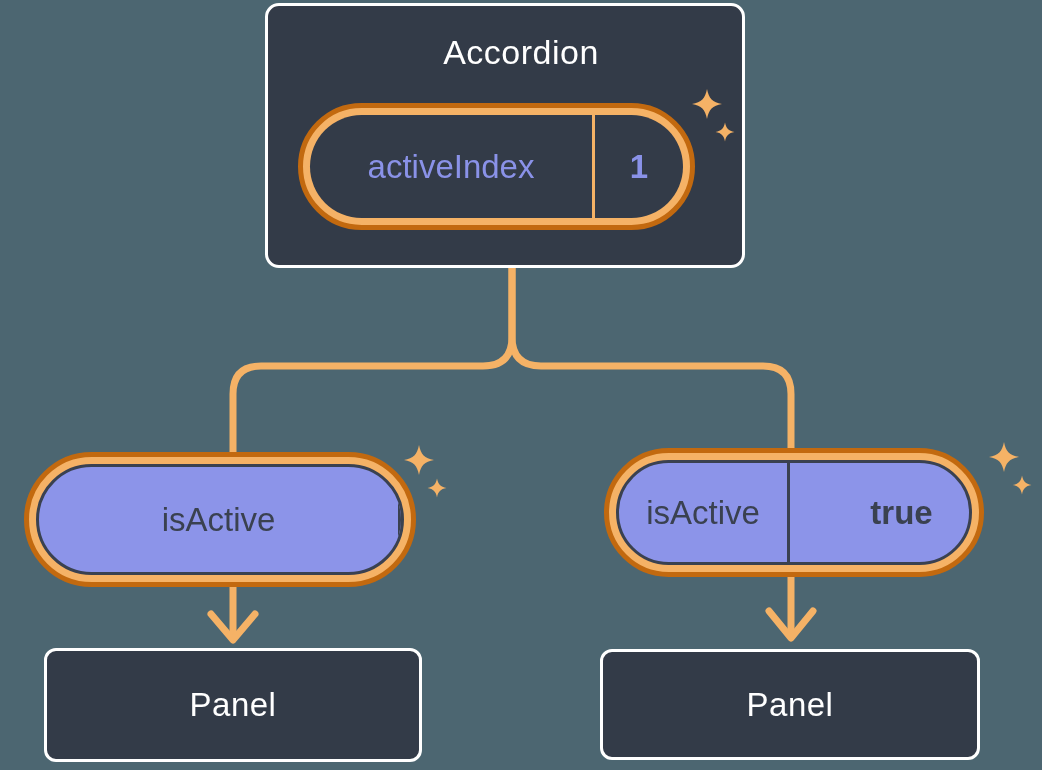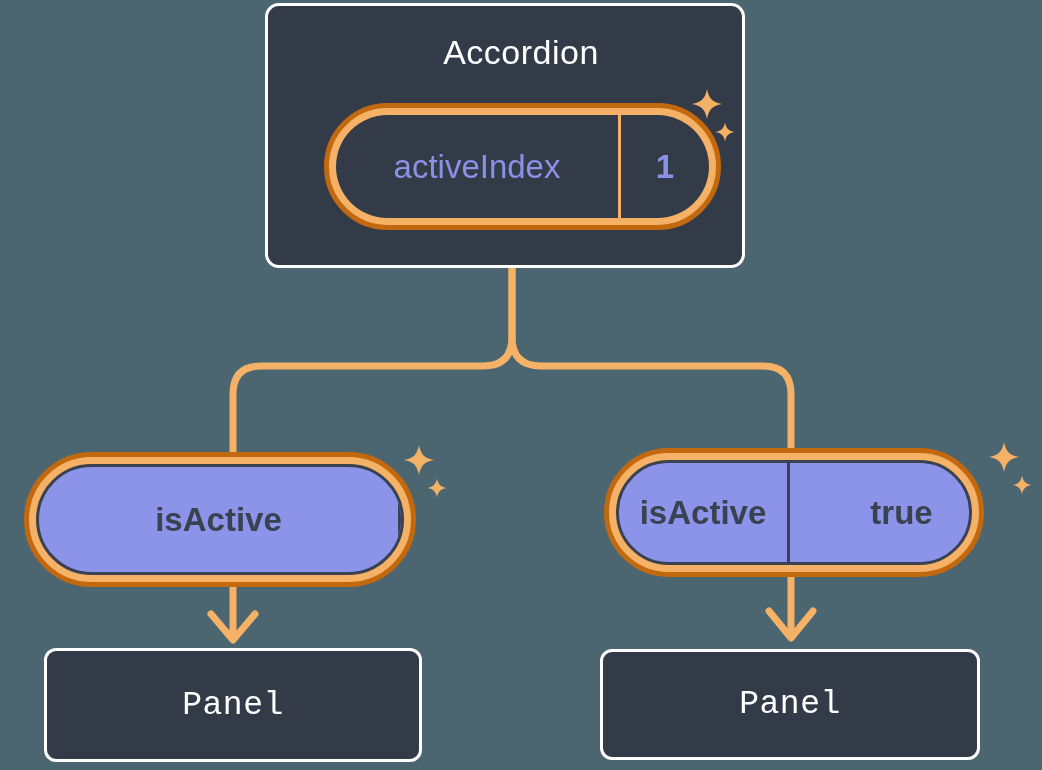--- a/index.html
+++ b/index.html
@@ -57,38 +57,37 @@
     display:flex;align-items:center;justify-content:center;
     font-size:33px;
   }
   .pill-value{
     display:flex;align-items:center;justify-content:center;
     font-size:33px;font-weight:700;
   }
   .pill-divider{width:3px;}
   .pill-divider.orange{background:var(--orange-light);}
   .pill-divider.dark{background:var(--ink);}
-  .state-pill{left:56px;top:97px;width:397px;height:127px;}
+  .state-pill{left:30px;top:97px;width:397px;height:127px;}
   .state-pill .pill-name,.state-pill .pill-value{color:var(--purple-text);}
-  .prop-pill .pill-name,.prop-pill .pill-value{color:var(--ink);font-weight:bold;}
+  .prop-pill .pill-name,.prop-pill .pill-value{color:var(--ink);}
   .prop-pill-left{left:24px;top:452px;width:392px;height:135px;}
   .prop-pill-right{left:604px;top:448px;width:380px;height:129px;}
 
   .panel{
     position:absolute;
     background:var(--box-fill);
     border:3px solid var(--box-border);
     border-radius:12px;
     box-sizing:border-box;
     display:flex;align-items:center;justify-content:center;
     color:var(--text-light);
     font-size:33px;
     font-weight:500;
     letter-spacing:.5px;
-    font-family:Liberation Mono, monospace;
   }
   .panel-left{left:44px;top:648px;width:378px;height:114px;}
   .panel-right{left:600px;top:649px;width:380px;height:111px;}
 </style>
 </head>
 <body>
 
 <div class="canvas">
 
   <svg class="connectors" width="1042" height="770" viewBox="0 0 1042 770">

